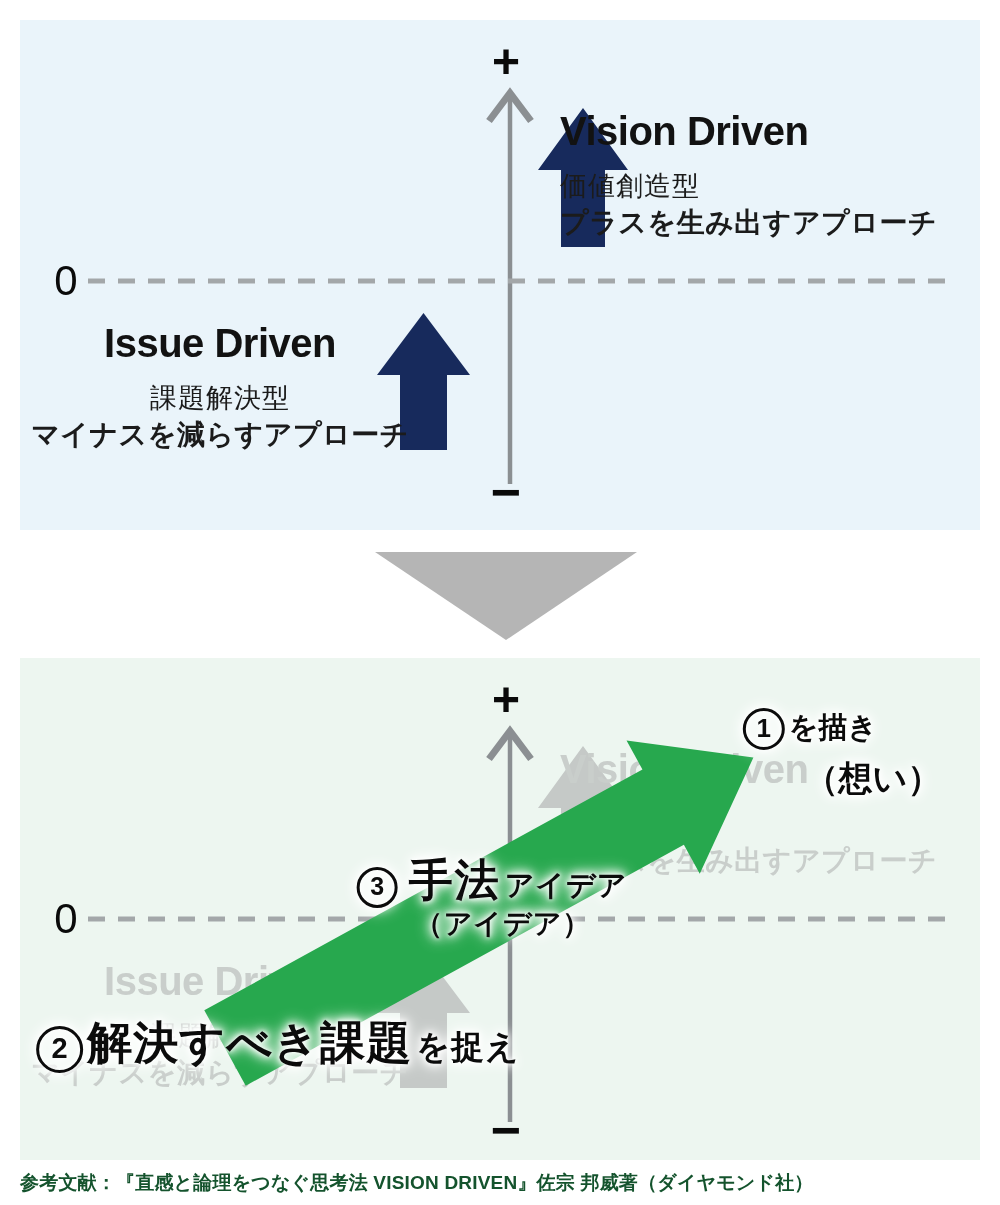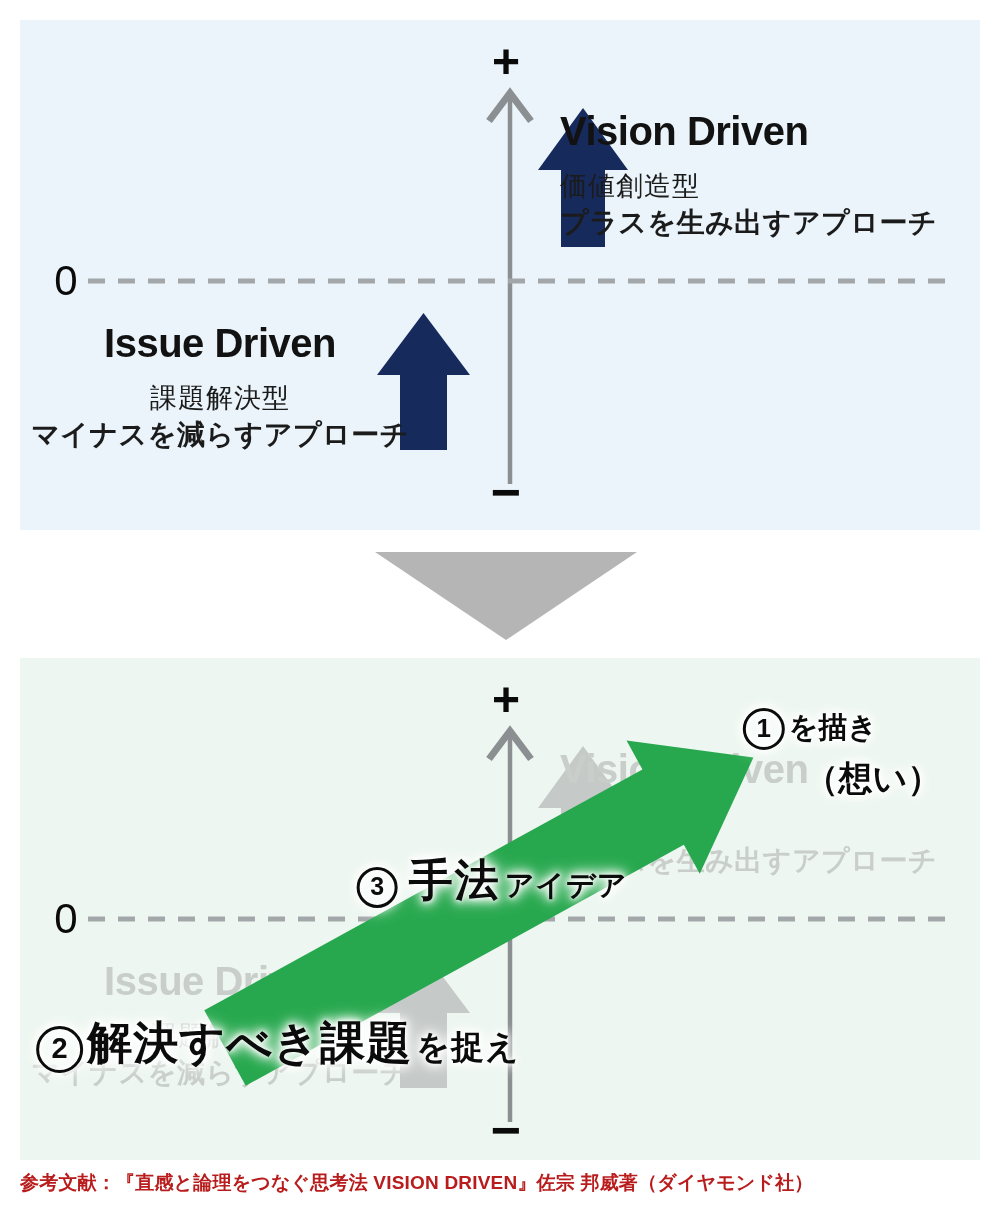--- a/index.html
+++ b/index.html
@@ -43,21 +43,21 @@
   .s1{font-size:29px;}
   .s3{font-size:29px;letter-spacing:1px;}
   .s2{font-size:33px;letter-spacing:1px;}
   .note{font-weight:700;color:#0b0b0b;}
   .n1{left:853px;top:98px;font-size:34px;}
   .n3{left:483px;top:247px;font-size:28px;letter-spacing:1px;}
   .step1{left:790px;top:50px;}
   .step3{left:472px;top:200px;}
   .step2{left:258px;top:362px;}
 
-  .footer-note{left:20px;top:1170px;font-size:19px;font-weight:700;color:#b91c1c;letter-spacing:0.2px;white-space:nowrap;}
+  .footer-note{left:20px;top:1170px;font-size:19px;font-weight:700;color:#14532d;letter-spacing:0.2px;white-space:nowrap;}
 </style>
 </head>
 <body>
 
 <div class="canvas">
 
   <section class="panel top">
     <svg class="shapes" width="960" height="510" viewBox="0 0 960 510">
       <line x1="490" y1="76" x2="490" y2="464" stroke-width="4.5" fill="none" stroke="#8b8f92"></line>
       <path d="M469 101 L490 73 L511 101" fill="none" stroke-width="7" stroke="#8b8f92"></path>
@@ -122,20 +122,21 @@
       <span class="circ c1">1</span>
         <span class="sfx s1">を描き</span>
     </div>
     <div class="abs cx glow note n1">（想い）</div>
 
     <div class="abs cx glow step-row step3">
       <span class="circ c3">3</span>
         <span class="kw kw3">手法</span>
         <span class="sfx s3">アイデア</span>
     </div>
+    <div class="abs cx glow note n3">（アイデア）</div>
 
     <div class="abs cx glow step-row step2">
       <span class="circ c2">2</span>
         <span class="kw kw2">解決すべき課題</span>
         <span class="sfx s2">を捉え</span>
     </div>
   </section>
 
   <div class="abs footer-note">参考文献：『直感と論理をつなぐ思考法 VISION DRIVEN』佐宗 邦威著（ダイヤモンド社）</div>
 

